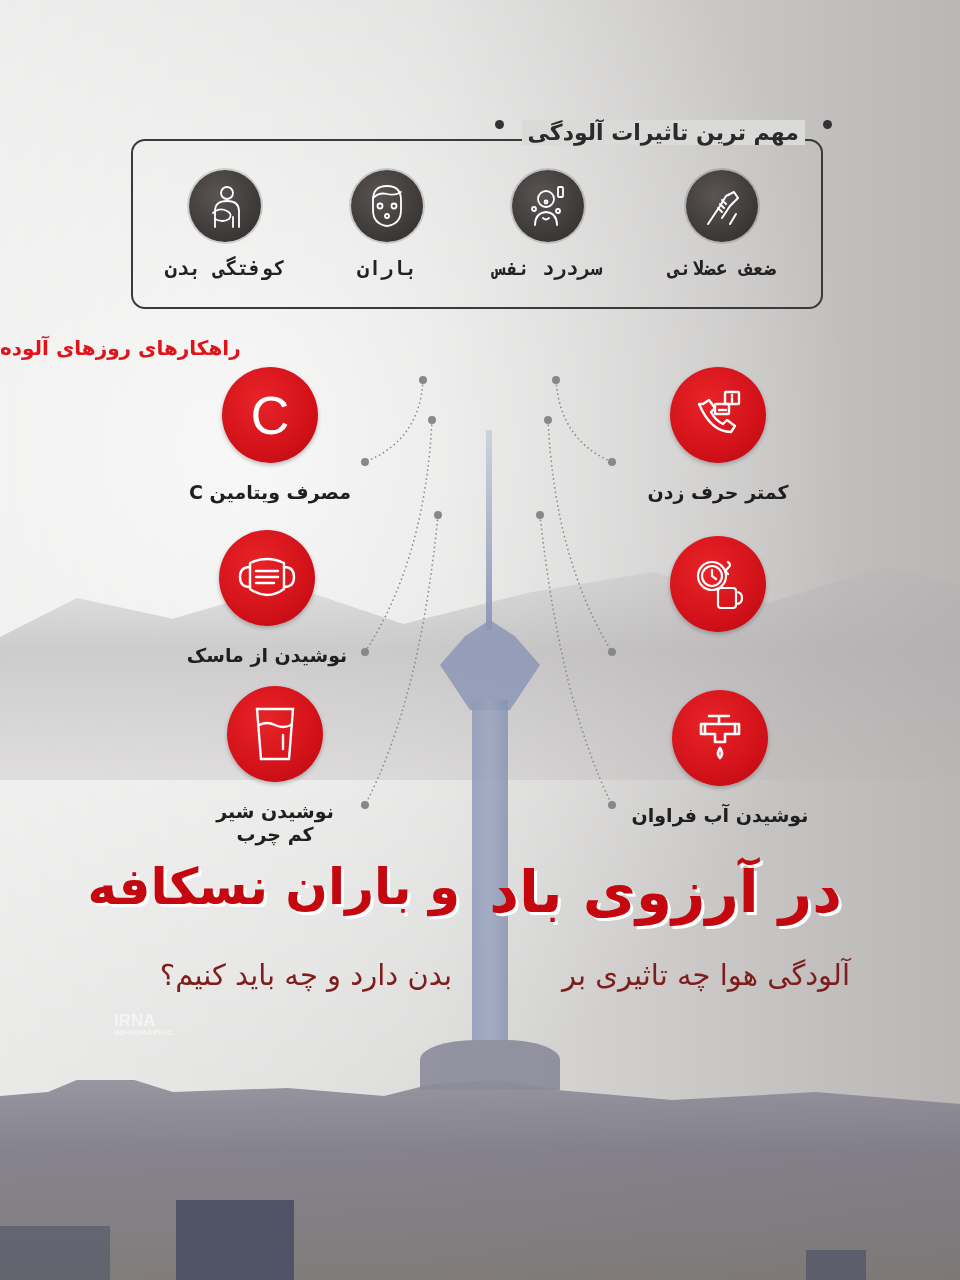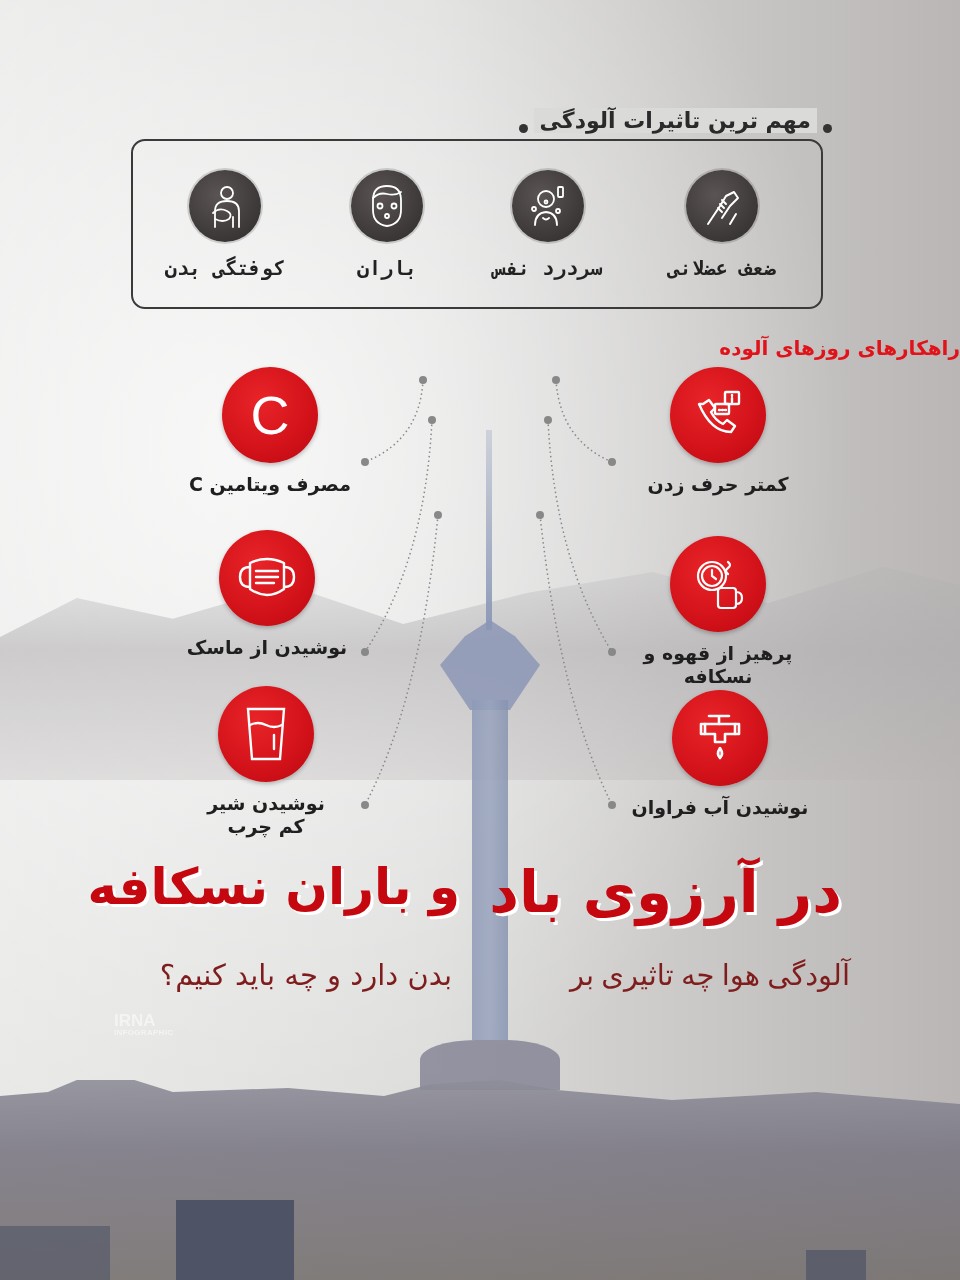--- a/index.html
+++ b/index.html
@@ -16,35 +16,35 @@
       clip-path:polygon(0 8%,5% 6%,8% 0,14% 0,18% 6%,30% 4%,40% 8%,45% 2%,52% 0,58% 5%,70% 10%,85% 6%,100% 12%,100% 100%,0 100%); opacity:.9; }
     .building { position:absolute; background:#4e5366; }
     .tower { position:absolute; left:0; top:0; }
     .tower .spire { position:absolute; left:486px; top:430px; width:6px; height:200px; background:linear-gradient(180deg,rgba(140,155,185,.3),#8d9ab8); }
     .tower .head { position:absolute; left:440px; top:620px; width:100px; height:90px; background:#8c97b5; clip-path:polygon(50% 0,75% 18%,100% 50%,70% 100%,30% 100%,0 50%,25% 18%); opacity:.85; }
     .tower .shaft { position:absolute; left:472px; top:700px; width:36px; height:340px; background:linear-gradient(90deg,#8e9ab7,#98a3bd,#8793b0); opacity:.85; }
     .tower .base { position:absolute; left:420px; top:1040px; width:140px; height:50px; background:#7f7f92; border-radius:40% 40% 0 0; opacity:.8; }
 
     .effects-box { position:absolute; left:131px; top:139px; width:688px; height:166px;
       border:2px solid #3a3a3a; border-radius:14px; }
-    .effects-title-wrap { position:absolute; right:128px; top:108px; display:flex; align-items:flex-end; gap:6px; background:transparent; }
+    .effects-title-wrap { position:absolute; right:128px; top:120px; display:flex; align-items:flex-start; gap:18px; background:transparent; }
     .effects-title { font-weight:bold; font-size:22px; color:#2a2a2a; padding:0 6px; background:#dadad9; }
     .dot { width:9px; height:9px; border-radius:50%; background:#333; display:inline-block; }
     .effect { position:absolute; top:170px; width:150px; text-align:center; }
     .effect .circ { width:72px; height:72px; border-radius:50%; margin:0 auto;
       background:radial-gradient(circle at 40% 35%,#5a5554 0%,#3b3736 70%,#2e2b2a 100%);
       box-shadow:0 0 0 2px rgba(0,0,0,.15); display:flex; align-items:center; justify-content:center; }
     .effect .lbl { margin-top:14px; font-weight:bold; font-size:20px; color:#222; white-space:nowrap;font-family:Liberation Mono, monospace; }
 
-    .sol-title { position:absolute; left:0; right:0; top:336px; text-align:right; font-weight:bold; font-size:20px; color:#e0131a;padding-left:24px; }
+    .sol-title { position:absolute; left:0; right:0; top:336px; text-align:left; font-weight:bold; font-size:20px; color:#e0131a; }
     .sol { position:absolute; text-align:center; width:200px; }
     .sol .circ { width:96px; height:96px; border-radius:50%; margin:0 auto;
       background:radial-gradient(circle at 40% 35%,#e82428 0%,#d01018 65%,#b30a12 100%);
       box-shadow:0 2px 4px rgba(0,0,0,.25); display:flex; align-items:center; justify-content:center; }
-    .sol .lbl { margin-top:10px; font-weight:bold; font-size:19px; color:#1f1f1f; line-height:1.2; }
+    .sol .lbl { margin-top:18px; font-weight:bold; font-size:19px; color:#1f1f1f; line-height:1.2; }
     .conn { position:absolute; inset:0; pointer-events:none; }
 
     .headline { position:absolute; font-weight:bold; color:#c5070f; font-size:58px; text-shadow:3px 3px 0 #fff; white-space:nowrap; }
     .subline { position:absolute; font-size:29px; color:#7f1d1d; white-space:nowrap; }
     .irna { position:absolute; left:114px; top:1012px; direction:ltr; color:#f4f4f4; font-family:"Liberation Sans", sans-serif; line-height:1; }
     .irna .n { font-weight:bold; font-size:17px; }
     .irna .s { font-size:8px; font-weight:bold; letter-spacing:.3px; }
   </style>
 </head>
 <body>
@@ -162,21 +162,20 @@
   <div class="circ">
     <svg width="60" height="60" viewBox="0 0 60 60" fill="none" stroke="#fff" stroke-width="2.2" stroke-linecap="round">
         <circle cx="24" cy="22" r="14"></circle>
         <circle cx="24" cy="22" r="10"></circle>
         <path d="M24 16 v6 l4 3"></path>
         <path d="M40 8 q4 3 0 6 q-4 3 0 6"></path>
         <rect x="30" y="34" width="18" height="20" rx="3"></rect>
         <path d="M48 38 q6 0 6 6 q0 6-6 6"></path>
       </svg>
   </div>
-  <div class="lbl">پرهیز از قهوه و نسکافه</div>
 </div>
 <div class="sol" style="left:620px;top:690px;">
   <div class="circ">
     <svg width="50" height="56" viewBox="0 0 50 56" fill="none" stroke="#fff" stroke-width="2.6" stroke-linecap="round" stroke-linejoin="round">
         <path d="M14 6 h20 M24 6 v8"></path>
         <path d="M6 14 h38 v10 h-14 v8 h-10 v-8 h-14z"></path>
         <path d="M10 14 v10 M40 14 v10"></path>
         <path d="M25 38 q-4 6 0 10 q4-4 0-10z"></path>
       </svg>
   </div>
@@ -193,35 +192,35 @@
   <div class="circ">
     <svg width="62" height="50" viewBox="0 0 62 50" fill="none" stroke="#fff" stroke-width="2.4" stroke-linecap="round" stroke-linejoin="round">
         <path d="M14 10 q17-8 34 0 v26 q-17 12-34 0z"></path>
         <path d="M14 14 q-10 0-10 10 q0 10 10 10"></path>
         <path d="M48 14 q10 0 10 10 q0 10-10 10"></path>
         <path d="M20 18 h22 M20 24 h22 M20 30 h18"></path>
       </svg>
   </div>
   <div class="lbl">نوشیدن از ماسک</div>
 </div>
-<div class="sol" style="left:166px;top:686px;">
+<div class="sol" style="left:175px;top:686px;">
   <div class="circ">
     <svg width="44" height="58" viewBox="0 0 44 58" fill="none" stroke="#fff" stroke-width="2.4" stroke-linecap="round">
         <path d="M4 4 h36 l-4 50 h-28z"></path>
         <path d="M6 20 q8-4 16 0 q8 4 16 0"></path>
         <path d="M30 30 v14"></path>
       </svg>
   </div>
   <div class="lbl">
     <div>نوشیدن شیر</div>
     <div>کم چرب</div>
   </div>
 </div>
 
 <div class="headline" style="right:118px;top:858px;">در آرزوی باد</div>
 <div class="headline" style="right:500px;top:858px;font-size:50px;"><span>و باران نسکافه</span></div>
-<div class="subline" style="right:110px;top:958px;font-family:Liberation Serif, serif;">آلودگی هوا چه تاثیری بر</div>
+<div class="subline" style="right:110px;top:958px;">آلودگی هوا چه تاثیری بر</div>
 <div class="subline" style="right:508px;top:958px;">بدن دارد و چه باید کنیم؟</div>
 
 <div class="irna">
   <div class="n">IRNA</div>
   <div class="s">INFOGRAPHIC</div>
 </div>
 
 </body></html>

